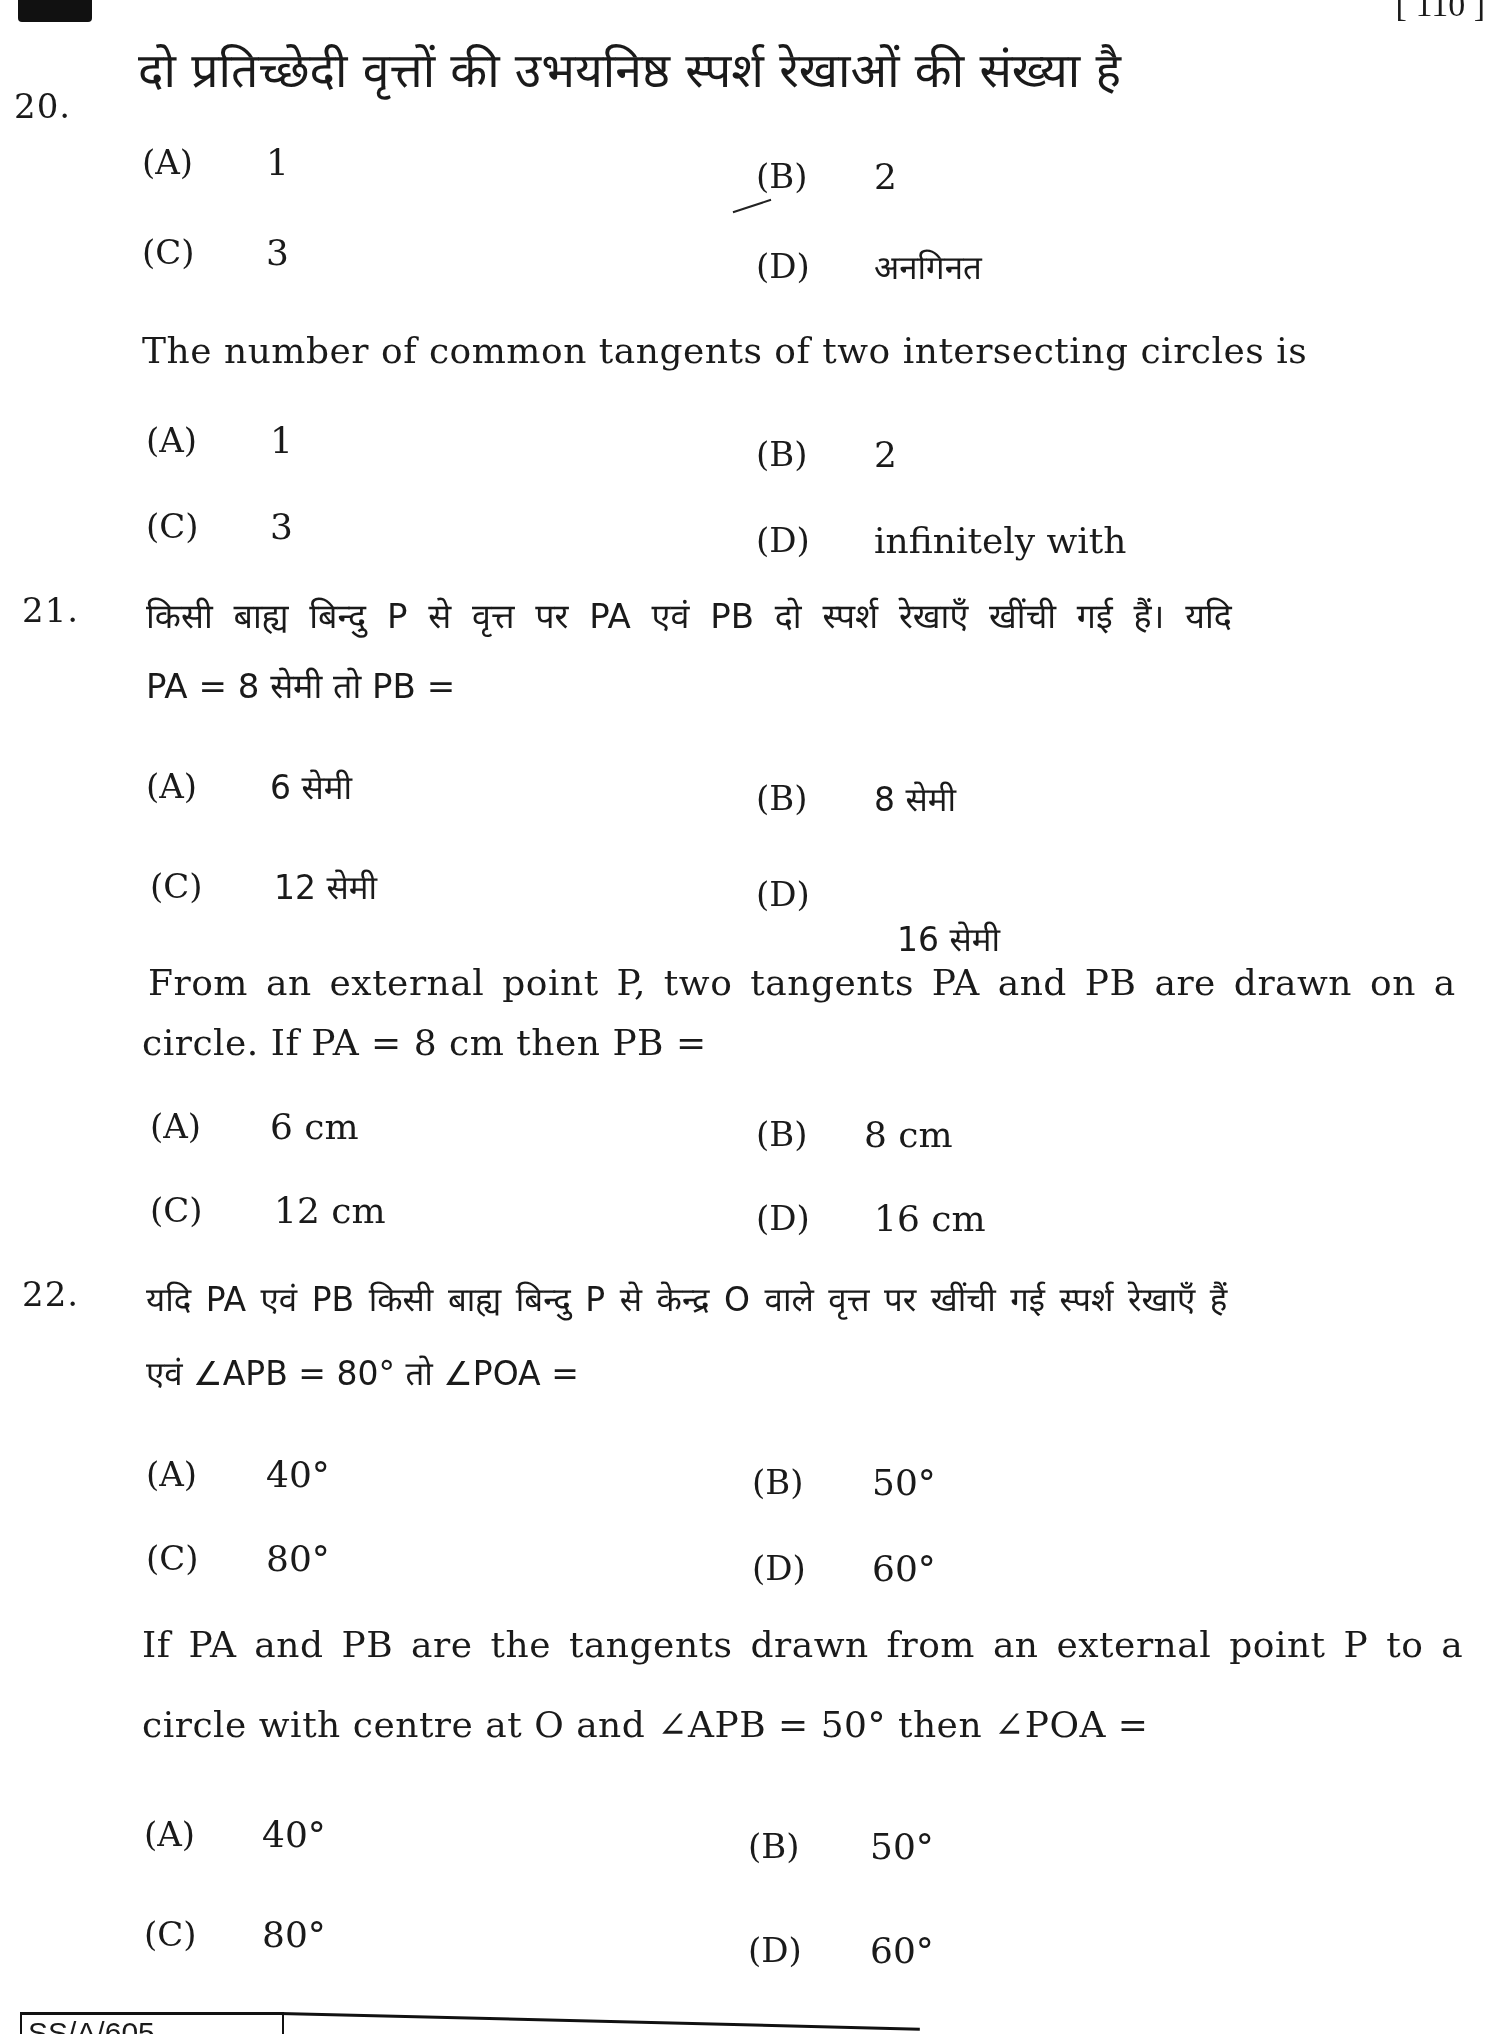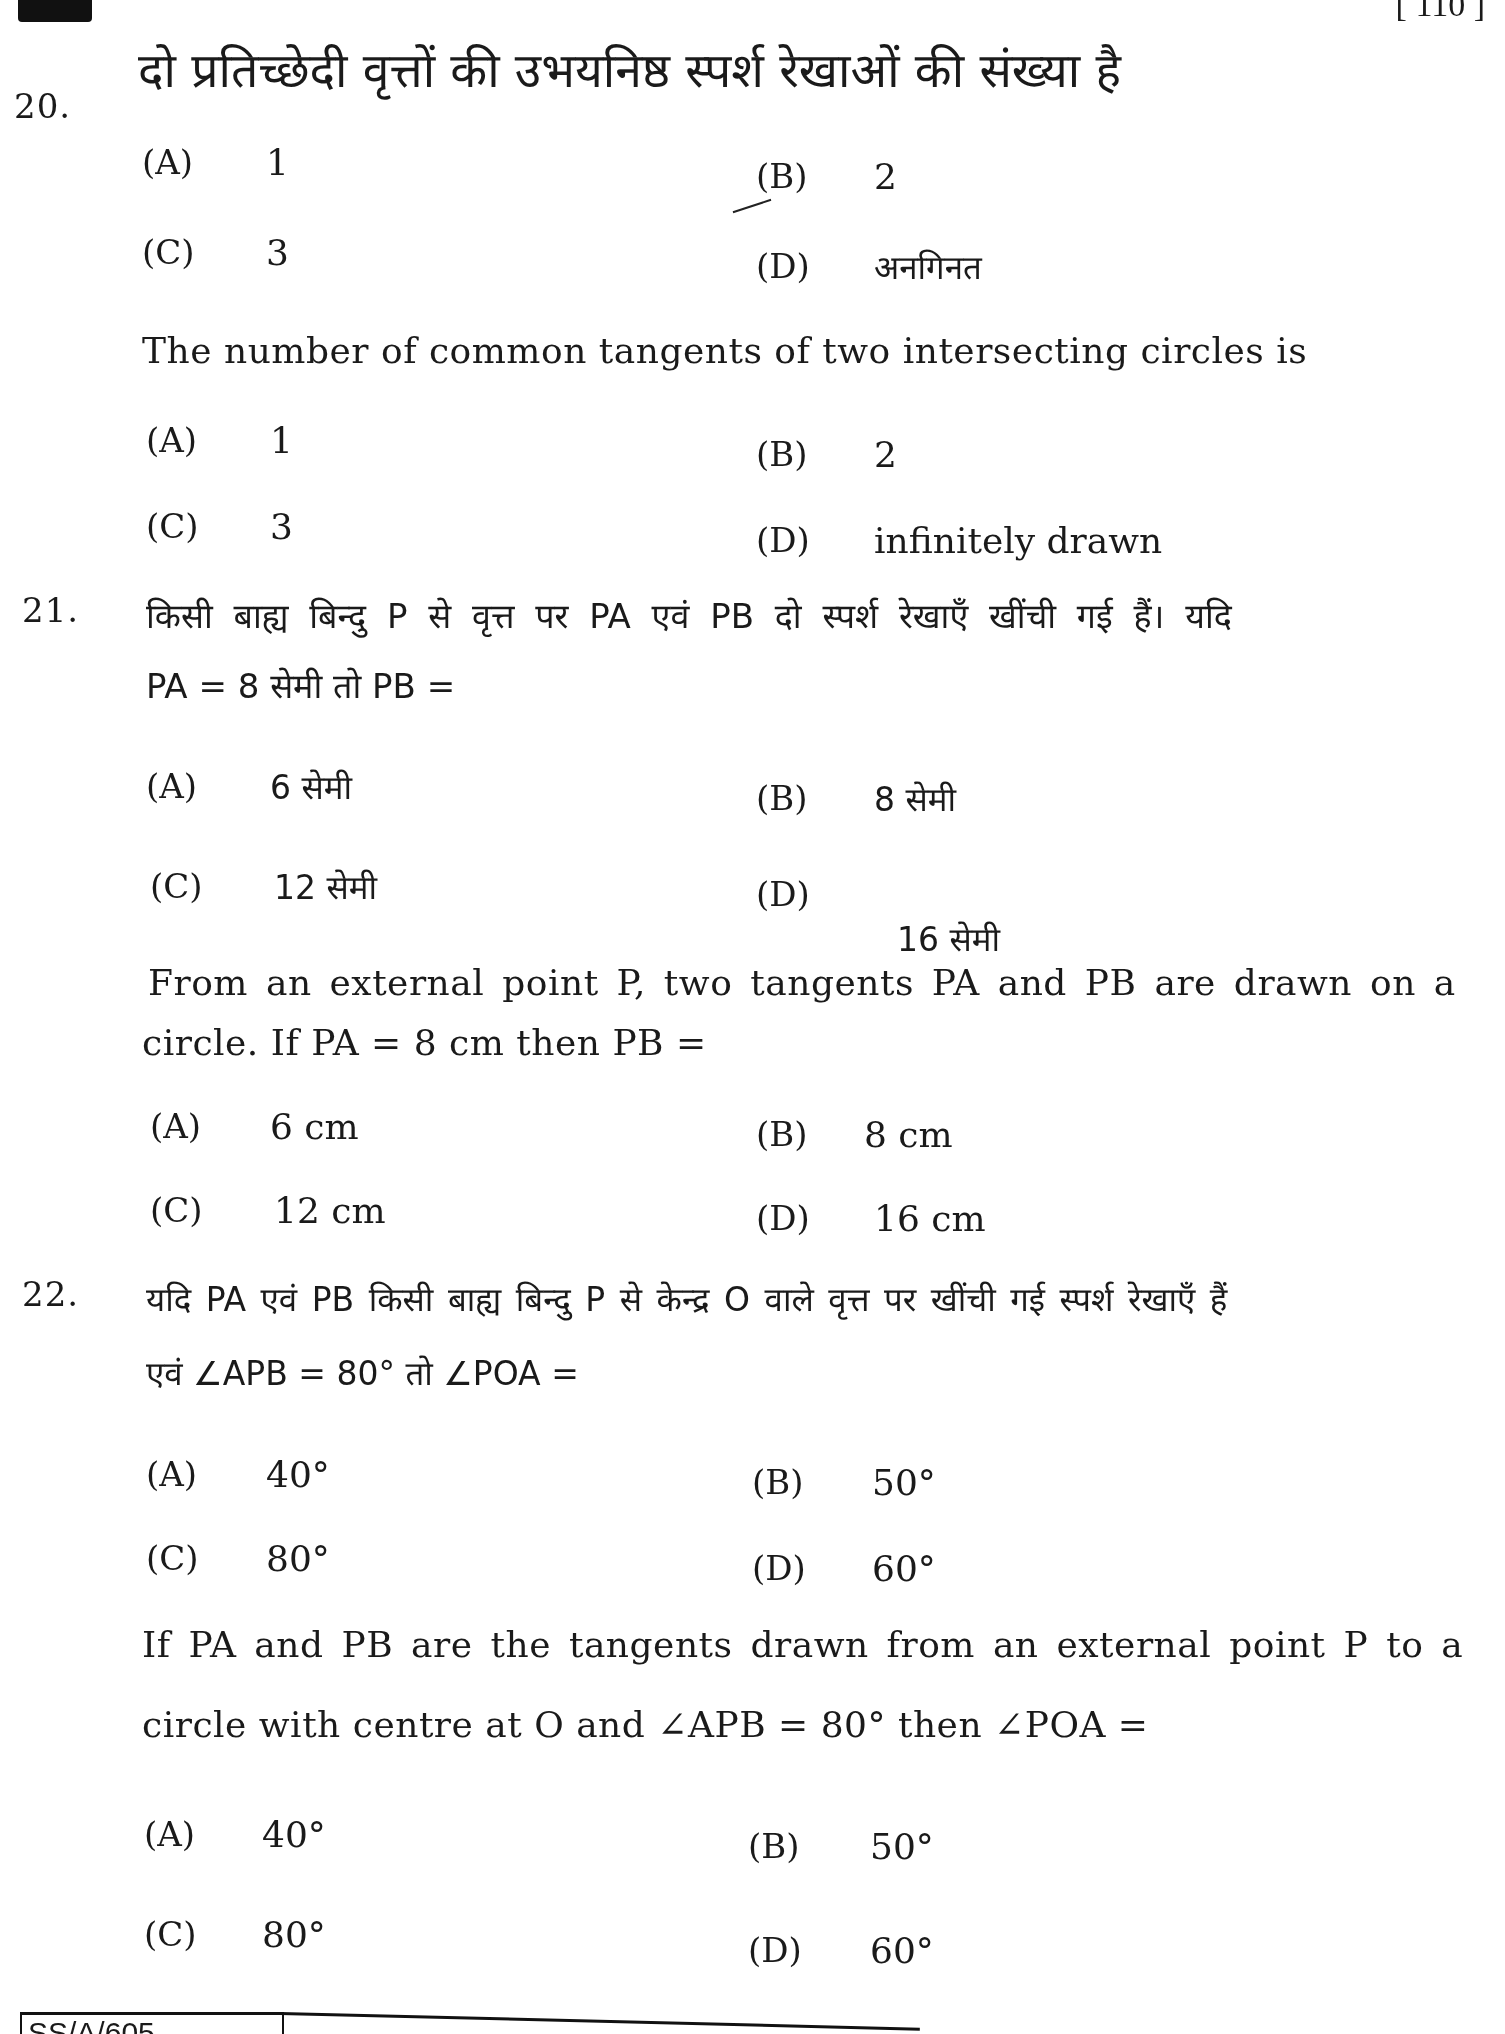--- a/index.html
+++ b/index.html
@@ -50,21 +50,21 @@
 <div class="abs opt-val-hi" style="left:874px; top:244px;">अनगिनत</div>
 
 <div class="abs stem-en" style="left:142px; top:330px;">The number of common tangents of two intersecting circles is</div>
 <div class="abs opt-label" style="left:146px; top:420px;">(A)</div>
 <div class="abs opt-val" style="left:270px; top:420px;">1</div>
 <div class="abs opt-label" style="left:756px; top:434px;">(B)</div>
 <div class="abs opt-val" style="left:874px; top:434px;">2</div>
 <div class="abs opt-label" style="left:146px; top:506px;">(C)</div>
 <div class="abs opt-val" style="left:270px; top:506px;">3</div>
 <div class="abs opt-label" style="left:756px; top:520px;">(D)</div>
-<div class="abs opt-val" style="left:874px; top:520px;">infinitely drawn</div>
+<div class="abs opt-val" style="left:874px; top:520px;">infinitely with</div>
 
 <div class="abs qnum" style="left:22px; top:590px;">21.</div>
 <div class="abs stem-hi" style="left:146px; top:592px; font-size:34px; word-spacing:10px;">किसी बाह्य बिन्दु P से वृत्त पर PA एवं PB दो स्पर्श रेखाएँ खींची गई हैं। यदि</div>
 <div class="abs stem-hi" style="left:146px; top:662px; font-size:34px;">PA = 8 सेमी तो PB =</div>
 
 <div class="abs opt-label" style="left:146px; top:766px;">(A)</div>
 <div class="abs opt-val-hi" style="left:270px; top:764px;">6 सेमी</div>
 <div class="abs opt-label" style="left:756px; top:778px;">(B)</div>
 <div class="abs opt-val-hi" style="left:874px; top:776px;">8 सेमी</div>
 <div class="abs opt-label" style="left:150px; top:866px;">(C)</div>
@@ -91,21 +91,21 @@
 <div class="abs opt-label" style="left:146px; top:1454px;">(A)</div>
 <div class="abs opt-val" style="left:266px; top:1454px;">40°</div>
 <div class="abs opt-label" style="left:752px; top:1462px;">(B)</div>
 <div class="abs opt-val" style="left:872px; top:1462px;">50°</div>
 <div class="abs opt-label" style="left:146px; top:1538px;">(C)</div>
 <div class="abs opt-val" style="left:266px; top:1538px;">80°</div>
 <div class="abs opt-label" style="left:752px; top:1548px;">(D)</div>
 <div class="abs opt-val" style="left:872px; top:1548px;">60°</div>
 
 <div class="abs stem-en" style="left:142px; top:1624px; word-spacing:6px;">If PA and PB are the tangents drawn from an external point P to a</div>
-<div class="abs stem-en" style="left:142px; top:1704px;">circle with centre at O and ∠APB = 80° then ∠POA =</div>
+<div class="abs stem-en" style="left:142px; top:1704px;">circle with centre at O and ∠APB = 50° then ∠POA =</div>
 
 <div class="abs opt-label" style="left:144px; top:1814px;">(A)</div>
 <div class="abs opt-val" style="left:262px; top:1814px;">40°</div>
 <div class="abs opt-label" style="left:748px; top:1826px;">(B)</div>
 <div class="abs opt-val" style="left:870px; top:1826px;">50°</div>
 <div class="abs opt-label" style="left:144px; top:1914px;">(C)</div>
 <div class="abs opt-val" style="left:262px; top:1914px;">80°</div>
 <div class="abs opt-label" style="left:748px; top:1930px;">(D)</div>
 <div class="abs opt-val" style="left:870px; top:1930px;">60°</div>
 

